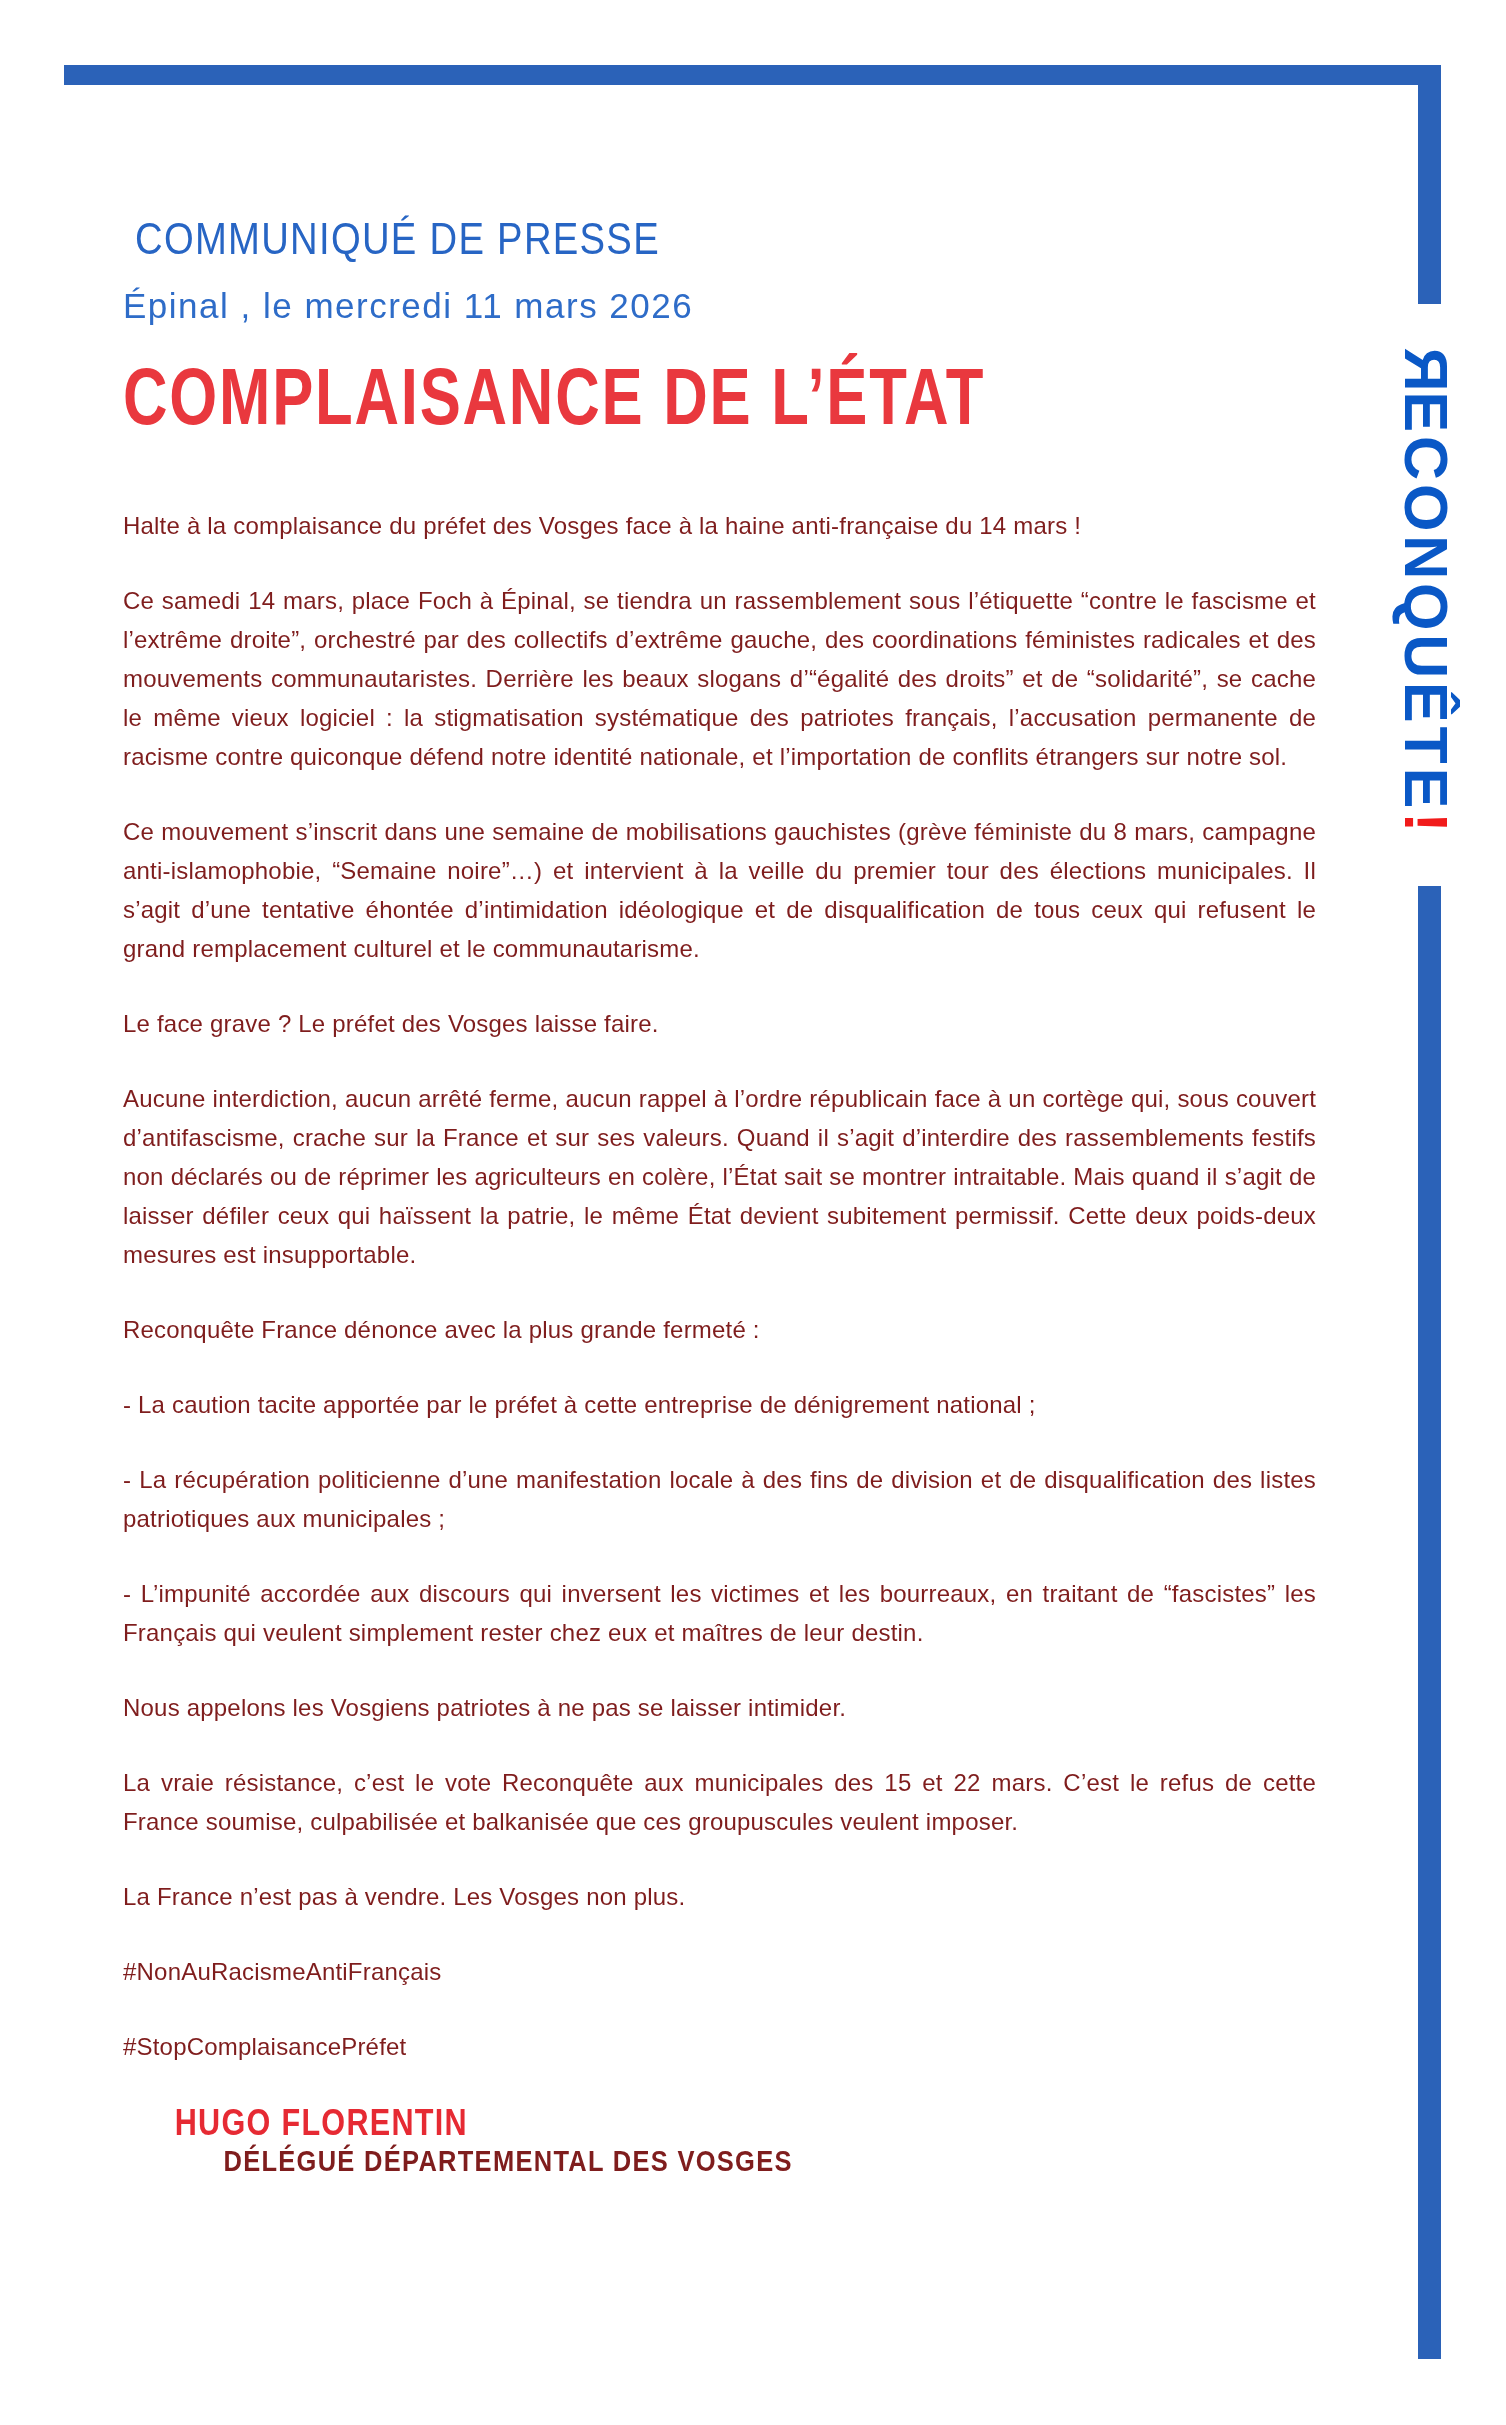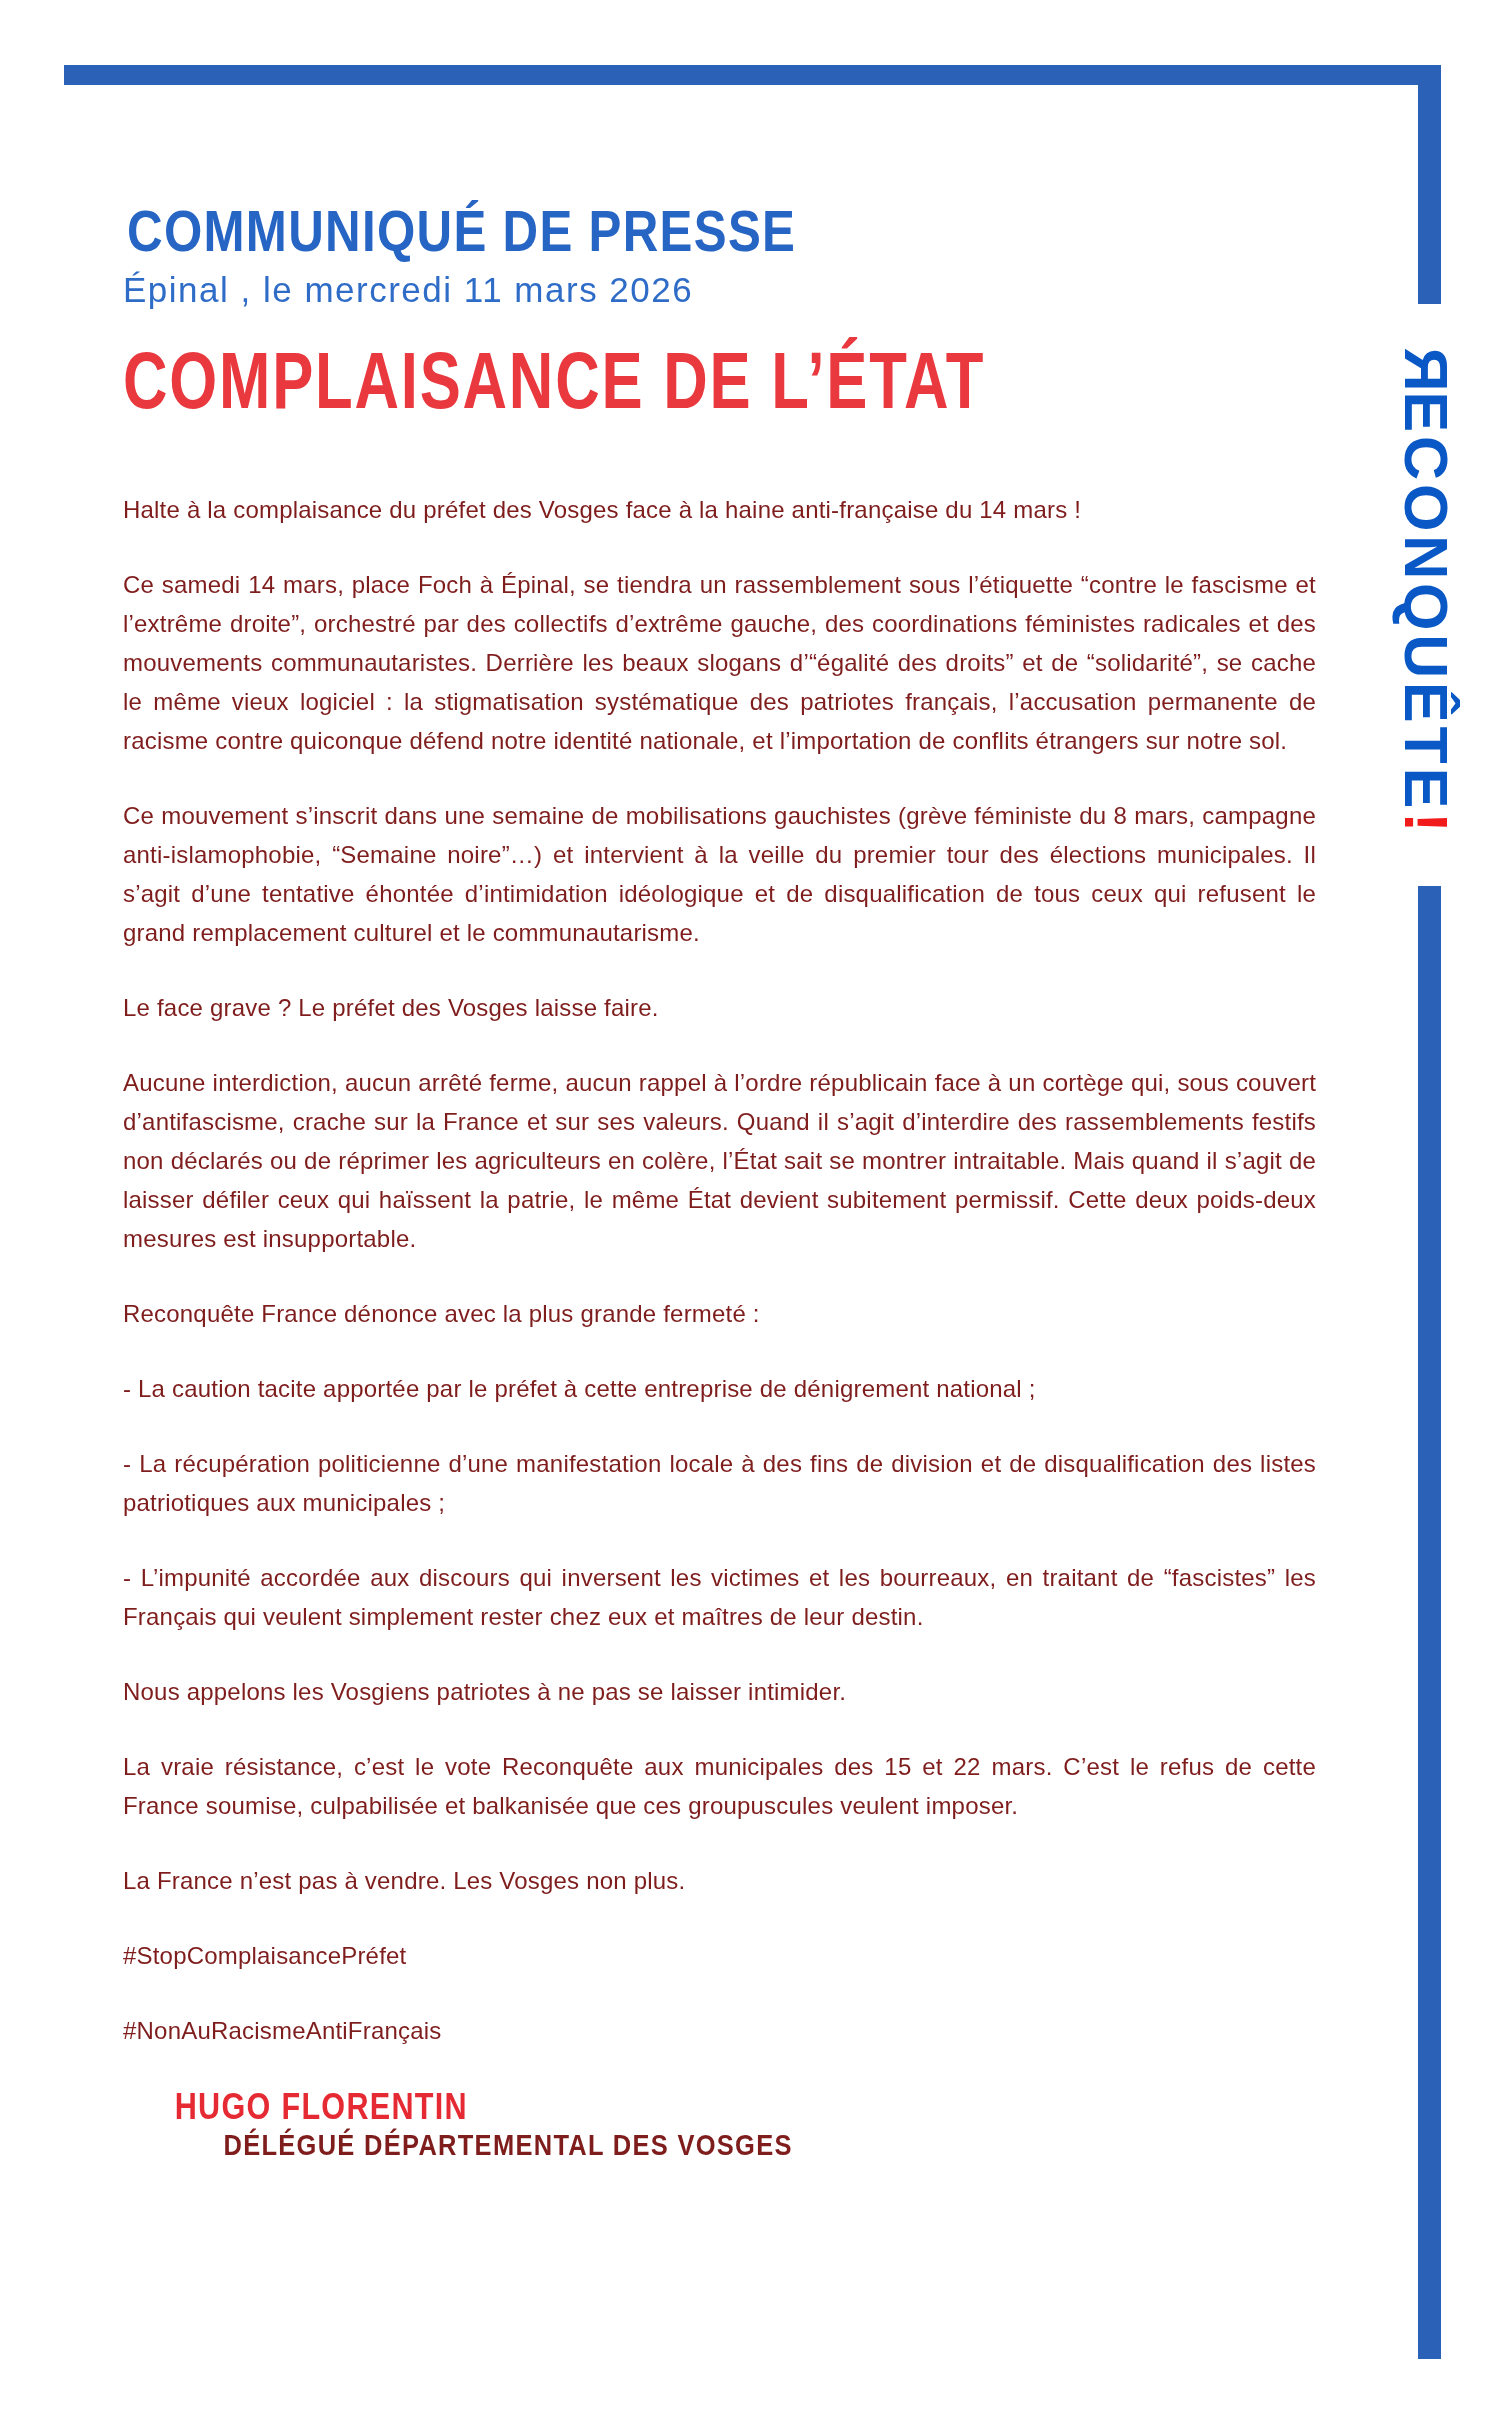--- a/index.html
+++ b/index.html
@@ -52,24 +52,24 @@
   .logo-r { display: inline-block; transform: scaleX(-1); }
   .logo-bang { color: #F11B1B; }
 
   
   .content {
     position: absolute;
     left: 123px; top: 193px;
     width: 1193px;
   }
   .kicker {
-    margin: 4px;
-    font-size: 58px;
+    margin: 12px;
+    font-size: 45px;
     line-height: 67px;
-    font-weight: bold;
+    font-weight: normal;
     color: #2765C4;
   }
   .kicker .squeeze, .headline .squeeze {
     display: inline-block;
     transform-origin: 0 50%;
   }
   .kicker .squeeze { transform: scaleX(0.85); letter-spacing: 1.5px; }
   .dateline {
     margin: 1.5px 0 0 0;
     font-size: 35px;
@@ -144,22 +144,22 @@
       <p>Ce mouvement s’inscrit dans une semaine de mobilisations gauchistes (grève féministe du 8 mars, campagne anti-islamophobie, “Semaine noire”…) et intervient à la veille du premier tour des élections municipales. Il s’agit d’une tentative éhontée d’intimidation idéologique et de disqualification de tous ceux qui refusent le grand remplacement culturel et le communautarisme.</p>
       <p>Le face grave ? Le préfet des Vosges laisse faire.</p>
       <p>Aucune interdiction, aucun arrêté ferme, aucun rappel à l’ordre républicain face à un cortège qui, sous couvert d’antifascisme, crache sur la France et sur ses valeurs. Quand il s’agit d’interdire des rassemblements festifs non déclarés ou de réprimer les agriculteurs en colère, l’État sait se montrer intraitable. Mais quand il s’agit de laisser défiler ceux qui haïssent la patrie, le même État devient subitement permissif. Cette deux poids-deux mesures est insupportable.</p>
       <p>Reconquête France dénonce avec la plus grande fermeté :</p>
       <p>- La caution tacite apportée par le préfet à cette entreprise de dénigrement national ;</p>
       <p>- La récupération politicienne d’une manifestation locale à des fins de division et de disqualification des listes patriotiques aux municipales ;</p>
       <p>- L’impunité accordée aux discours qui inversent les victimes et les bourreaux, en traitant de “fascistes” les Français qui veulent simplement rester chez eux et maîtres de leur destin.</p>
       <p>Nous appelons les Vosgiens patriotes à ne pas se laisser intimider.</p>
       <p>La vraie résistance, c’est le vote Reconquête aux municipales des 15 et 22 mars. C’est le refus de cette France soumise, culpabilisée et balkanisée que ces groupuscules veulent imposer.</p>
       <p>La France n’est pas à vendre. Les Vosges non plus.</p>
+      <p>#NonAuRacismeAntiFrançais</p>
       <p>#StopComplaisancePréfet</p>
-      <p>#NonAuRacismeAntiFrançais</p>
     </div>
 
     <div class="signature">
       <div class="sig-name"><span class="squeezeR">HUGO FLORENTIN</span></div>
       <div class="sig-title"><span class="squeezeR">DÉLÉGUÉ DÉPARTEMENTAL DES VOSGES</span></div>
     </div>
 
   </div>
 
 </div>

